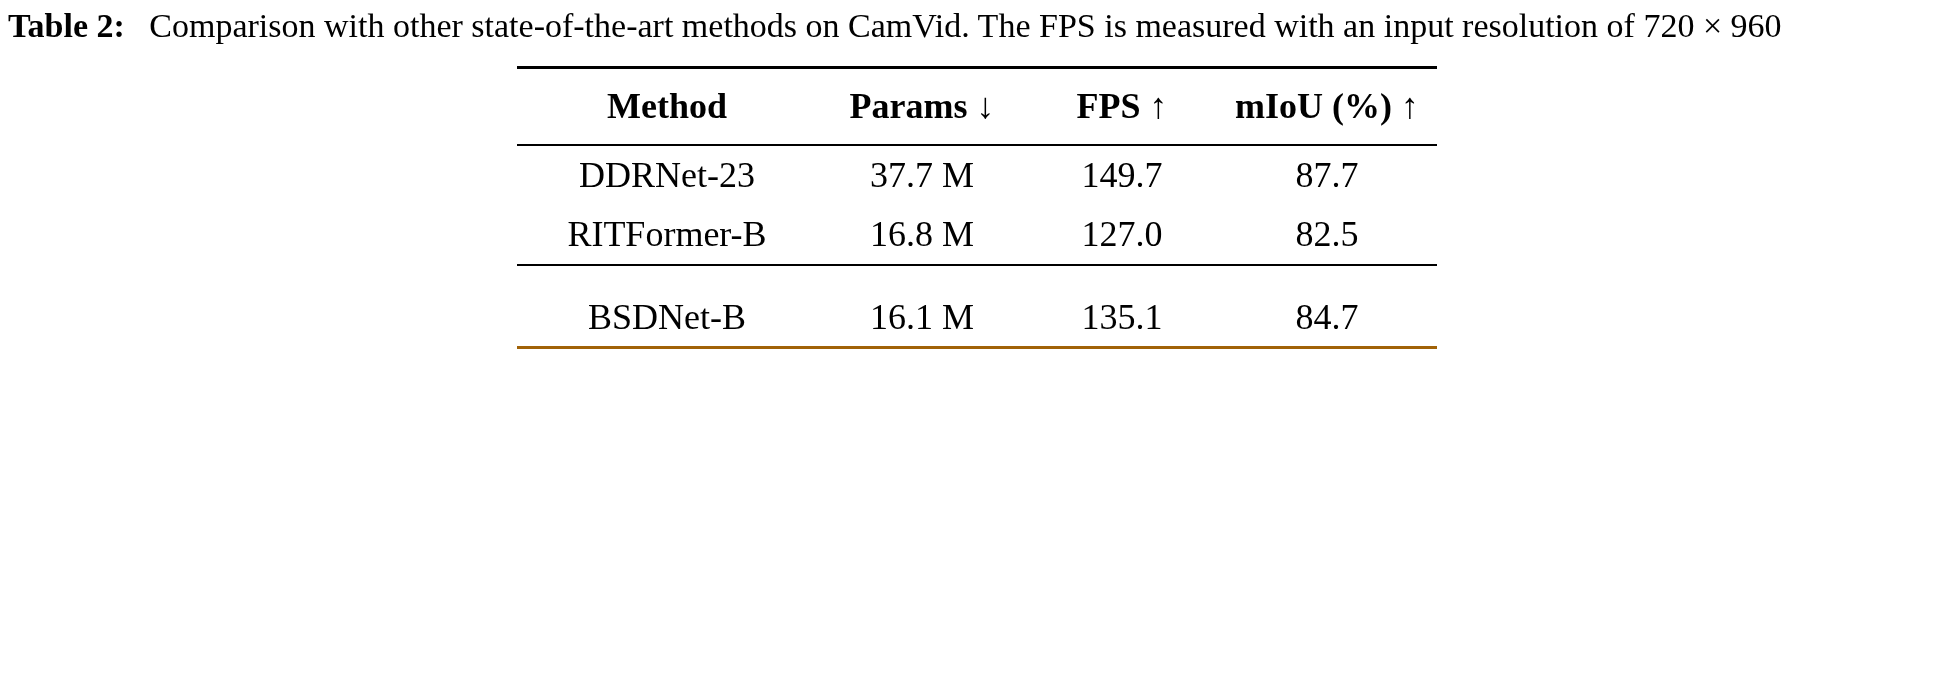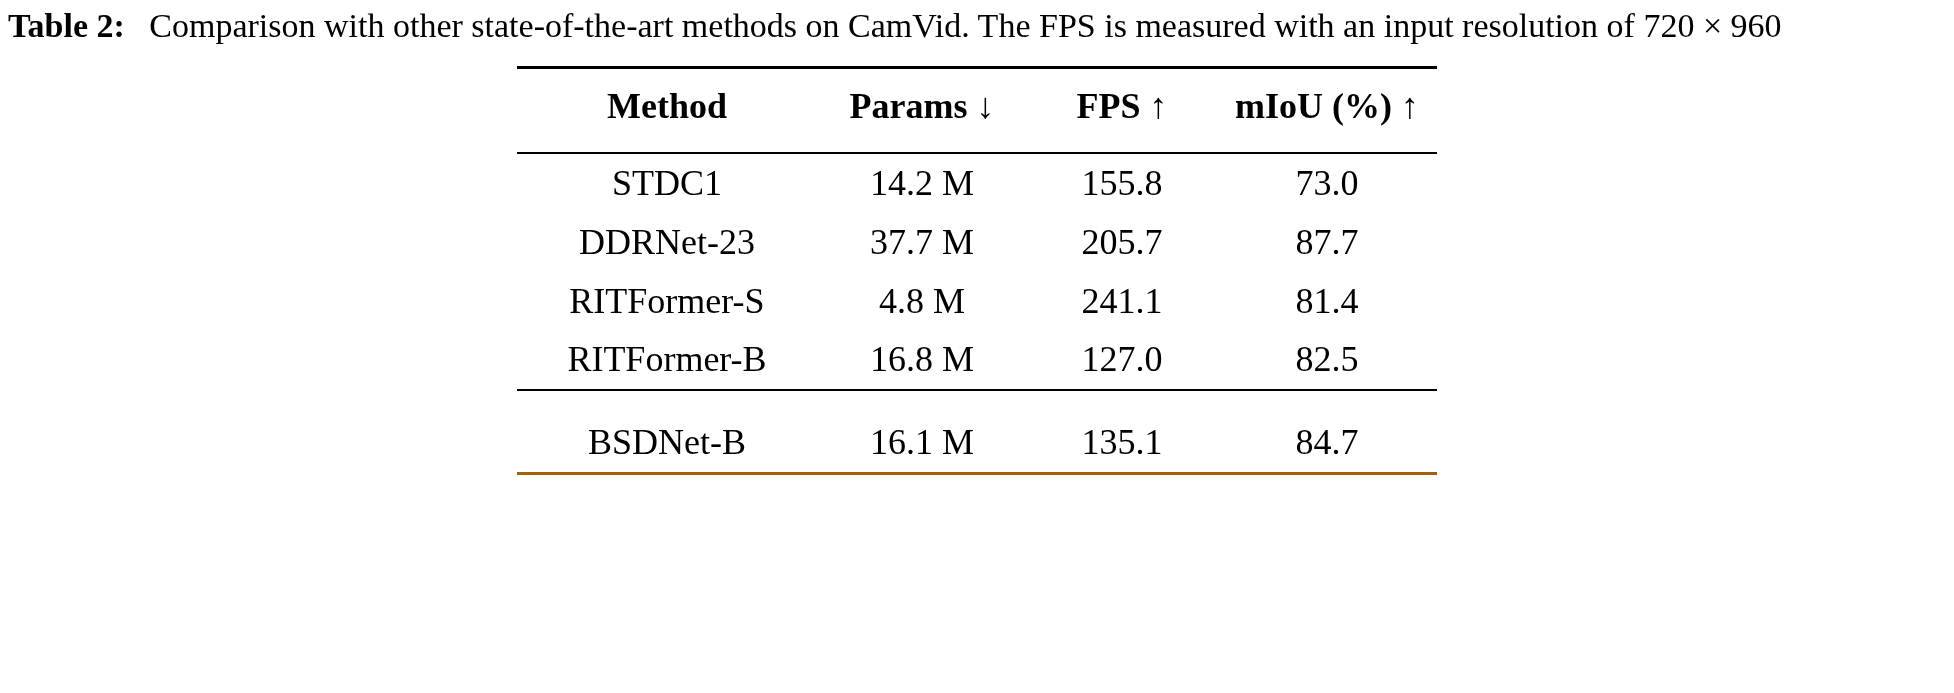--- a/index.html
+++ b/index.html
@@ -49,21 +49,21 @@
   table.data-table td {
     padding: 6px 10px;
     text-align: center;
     font-weight: normal;
     vertical-align: middle;
     line-height: 1.30;
   }
   table.data-table thead th {
     font-weight: bold;
     padding-top: 14px;
-    padding-bottom: 22px;
+    padding-bottom: 14px;
   }
   .rule-top td, .rule-top th {
     border-top: 3px solid #000;
   }
   .rule-bottom td, .rule-bottom th {
     border-bottom: 3px solid #a16207;
   }
   .rule-thin-bottom td, .rule-thin-bottom th {
     border-bottom: 2px solid #000;
   }
@@ -95,36 +95,24 @@
       <thead>
         <tr class="rule-top rule-thin-bottom">
           <th>Method</th>
           <th>Params ↓</th>
           <th>FPS ↑</th>
           <th>mIoU (%) ↑</th>
         </tr>
       </thead>
       <tbody>
         <tr>
-          <td>STDC1</td>
-          <td>14.2 M</td>
-          <td>155.8</td>
-          <td>73.0</td>
-        </tr>
-        <tr>
           <td>DDRNet-23</td>
           <td>37.7 M</td>
-          <td>205.7</td>
+          <td>149.7</td>
           <td>87.7</td>
-        </tr>
-        <tr>
-          <td>RITFormer-S</td>
-          <td>4.8 M</td>
-          <td>241.1</td>
-          <td>81.4</td>
         </tr>
         <tr class="rule-thin-bottom">
           <td>RITFormer-B</td>
           <td>16.8 M</td>
           <td>127.0</td>
           <td>82.5</td>
         </tr>
       </tbody>
       <tbody>
         <tr class="group-gap">

